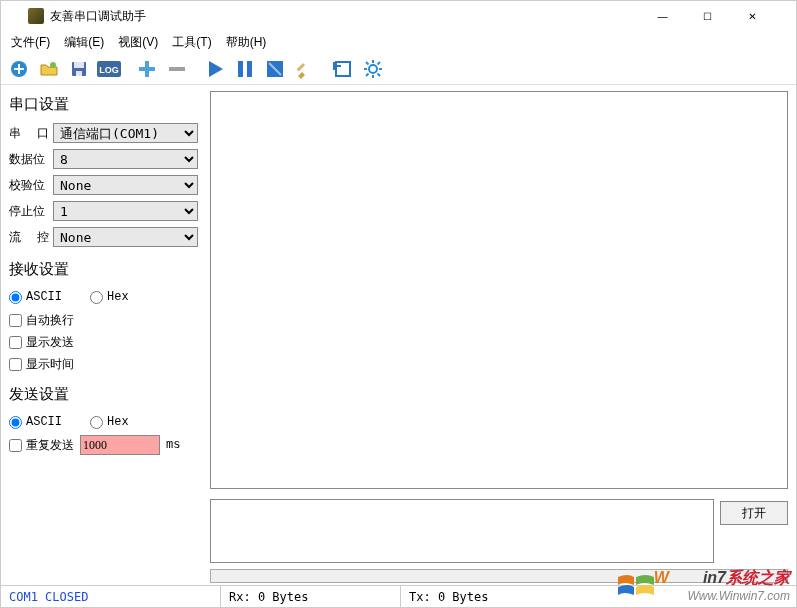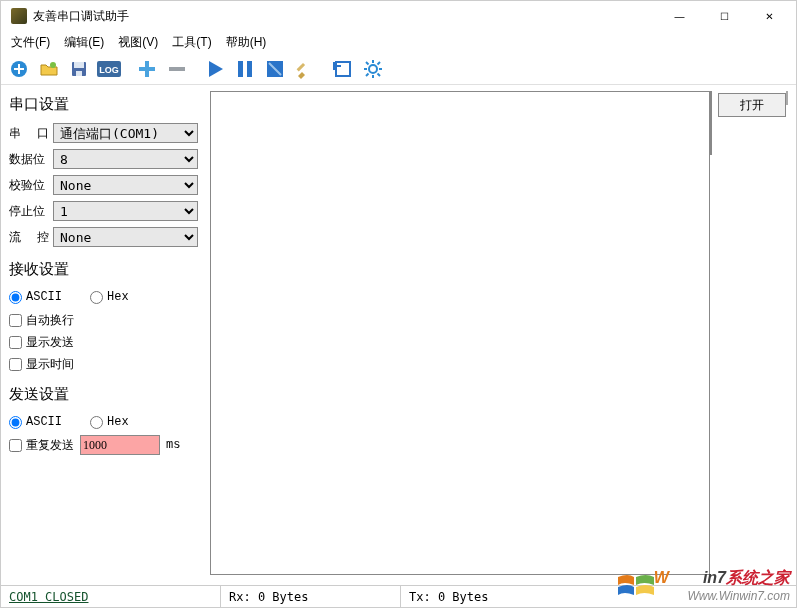--- a/index.html
+++ b/index.html
@@ -1,17 +1,17 @@
 <!DOCTYPE html>
 <html><head>
 <meta charset="utf-8">
 <style>
 * { box-sizing: border-box; margin: 0; padding: 0; }
 body { font-family: "Microsoft YaHei", SimSun, sans-serif; font-size: 12px; background: #fff; width: 797px; height: 608px; overflow: hidden; position: relative; border: 1px solid #ccc; }
-.titlebar { height: 30px; display: flex; align-items: center; padding: 0 4px; }
+.titlebar { height: 30px; display: flex; align-items: center; padding: 0 21px; }
 .titlebar .app-icon { width: 16px; height: 16px; background: linear-gradient(135deg, #7a6a2a, #3a3a1a); margin: 0 6px; border-radius: 2px; }
 .titlebar .title { flex: 1; font-size: 12px; }
 .titlebar .winbtn { width: 45px; height: 28px; display: flex; align-items: center; justify-content: center; font-family: "Segoe UI Symbol", sans-serif; font-size: 10px; }
 .menubar { height: 22px; display: flex; align-items: center; padding: 0 4px; gap: 2px; }
 .menubar .menu-item { padding: 2px 6px; font-size: 12px; }
 .toolbar { height: 32px; display: flex; align-items: flex-start; padding: 2px 4px; gap: 2px; border-bottom: 1px solid #e0e0e0; }
 .toolbar .divider { width: 6px; }
 .tbtn { width: 28px; height: 28px; display: flex; align-items: center; justify-content: center; border-radius: 2px; }
 .main { display: flex; height: calc(608px - 30px - 22px - 32px - 22px); }
 .left-panel { width: 205px; padding: 6px 8px 6px 8px; overflow: hidden; }
@@ -19,29 +19,29 @@
 .group .legend { font-size: 15px; position: relative; top: -6px; }
 .row { display: flex; align-items: center; height: 26px; gap: 4px; }
 .row .lbl { width: 40px; letter-spacing: 0; }
 .row .lbl-just { width: 40px; display: flex; justify-content: space-between; }
 select.combo { flex: 1; height: 20px; font-size: 13px; background: #e8e8e8; border: 1px solid #888; padding: 0 2px; font-family: Consolas, monospace; }
 .radio-row { display: flex; align-items: center; gap: 28px; height: 24px; }
 .chk-row { display: flex; align-items: center; gap: 6px; height: 22px; }
 .chk-row input[type=checkbox], .radio-row input[type=radio] { margin-right: 4px; }
 .fixedfont { font-family: Consolas, "Courier New", monospace; }
 input.spinner { width: 80px; height: 20px; font-family: Liberation Serif, serif; font-size: 12px; padding: 0 2px; border: 1px solid #888; background: #fca5a5; }
-.right-panel { flex: 1; display: flex; flex-direction: row; padding: 6px 8px 2px 4px; }
+.right-panel { flex: 1; display: flex; flex-direction: column; padding: 6px 8px 2px 4px; }
 .rx-box { flex: 1; border: 1px solid #888; background: #fff; margin-bottom: 10px; }
 .tx-row { display: flex; gap: 6px; margin-bottom: 6px; }
 .tx-box { flex: 1; height: 64px; border: 1px solid #888; background: #fff; }
 .open-btn { width: 68px; height: 24px; align-self: flex-start; margin-top: 2px; border: 1px solid #888; background: #f0f0f0; font-size: 12px; font-family: inherit; }
 .progress { height: 14px; border: 1px solid #aaa; background: #f0f0f0; margin-bottom: 2px; }
 .statusbar { position: absolute; bottom: 0; left: 0; right: 0; height: 22px; display: flex; align-items: center; border-top: 1px solid #ccc; font-size: 12px; background: #fff; }
 .statusbar .cell { padding: 0 8px; border-right: 1px solid #ccc; height: 100%; display: flex; align-items: center; }
-.statusbar .cell.s1 { width: 220px; color: #14532d; font-family: Consolas, monospace; border-right: 1px solid #ccc; text-decoration: underline; }
+.statusbar .cell.s1 { width: 220px; color: #1d4ed8; font-family: Consolas, monospace; border-right: 1px solid #ccc; }
 .statusbar .cell.s2 { width: 180px; font-family: Consolas, monospace; }
 .statusbar .cell.s3 { flex: 1; font-family: Consolas, monospace; border-right: none; }
 .watermark { position: absolute; right: 6px; bottom: 4px; text-align: right; font-style: italic; pointer-events: none; }
 .watermark .l1 { font-size: 16px; font-weight: bold; }
 .watermark .l1 .w { color: #e37b1a; } .watermark .l1 .i { color: #404040; padding-left: 34px; } .watermark .l1 .r { color: #c23; }
 .watermark .l2 { font-size: 12px; color: #888; font-style: italic; }
 .wlogo { position: absolute; right: 140px; bottom: 6px; width: 42px; height: 30px; pointer-events: none; }
 label { display: flex; align-items: center; }
 </style>
 </head>

